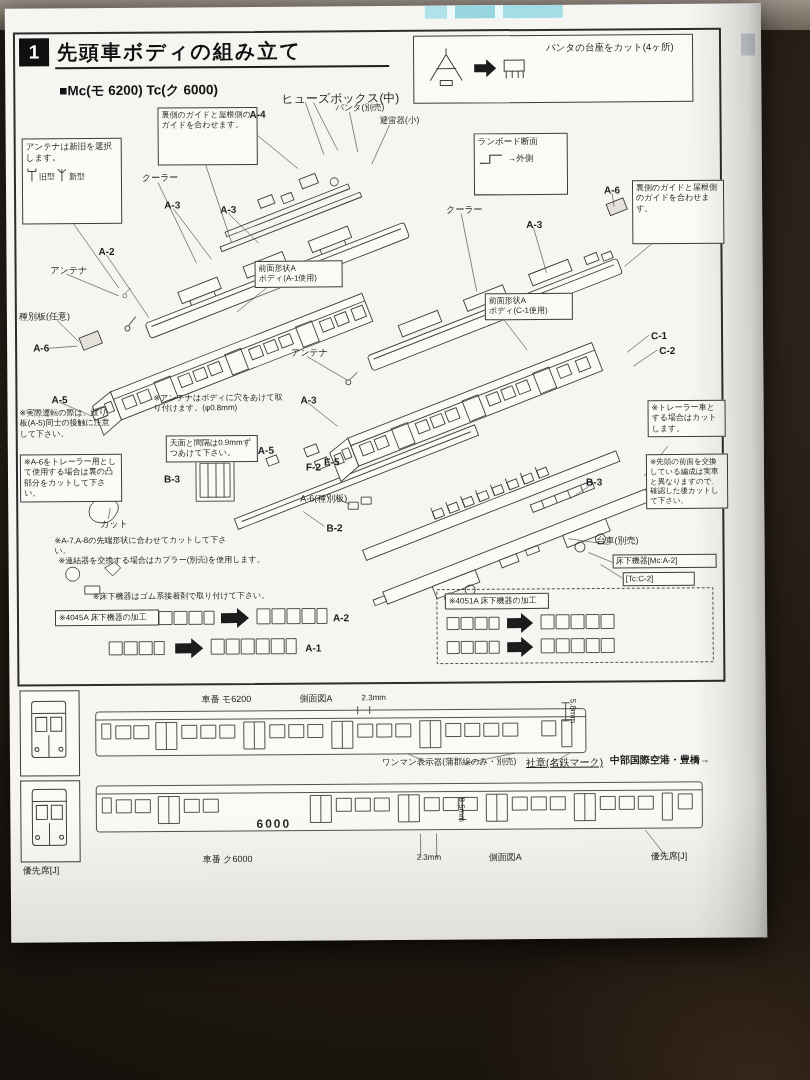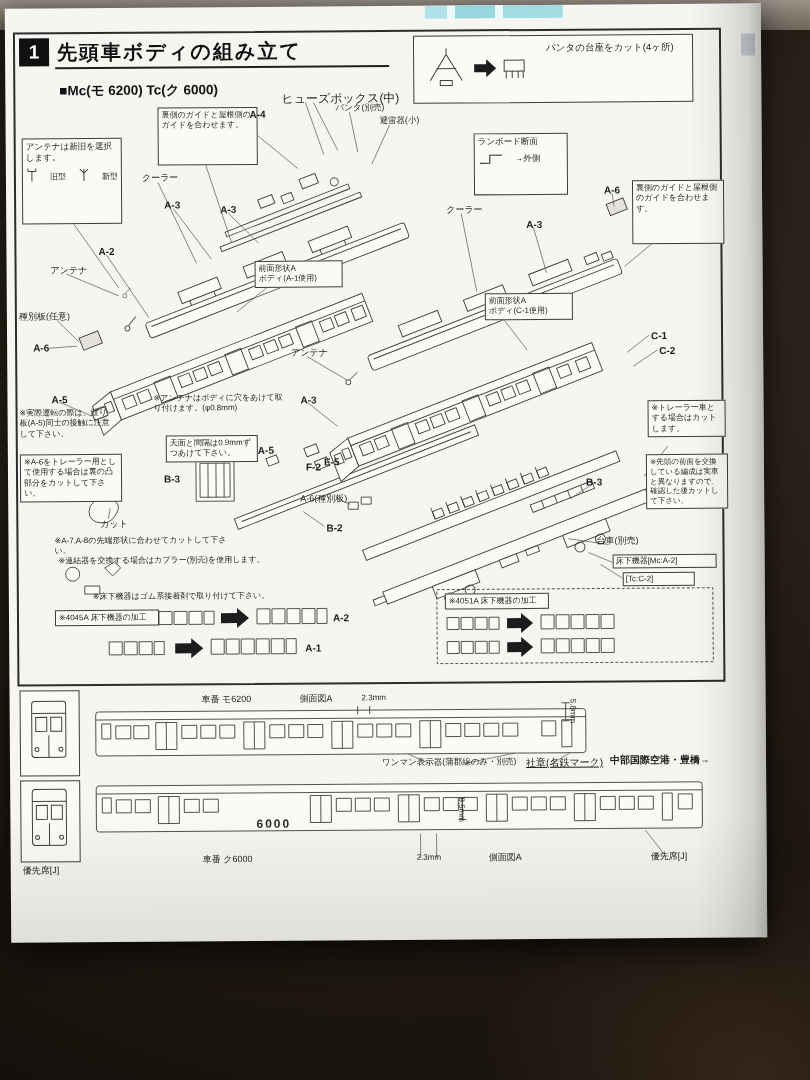--- a/index.html
+++ b/index.html
@@ -28,21 +28,21 @@
     font-size:8.5px;line-height:1.3;padding:2px 3px;}
   .nbox .bl{display:block;}
   .vtext{writing-mode:vertical-rl;}
   .step-box{position:absolute;left:14px;top:30px;width:30px;height:28px;background:#101010;color:#fff;
     font-size:19px;font-weight:bold;display:flex;align-items:center;justify-content:center;}
   .title{position:absolute;left:52px;top:31px;font-size:20px;font-weight:bold;letter-spacing:2px;color:#111;}
   .title-rule{position:absolute;left:50px;top:59px;width:334px;height:2px;background:#1e1e1e;}
   .subtitle{position:absolute;left:54px;top:74px;font-size:13.5px;font-weight:bold;color:#111;}
   .num6000{position:absolute;left:246px;top:810px;font-size:12px;font-weight:bold;letter-spacing:2px;color:#2a2a2a;}
   .dest{font-size:10px;font-weight:bold;}
-  .ant-row{display:flex;align-items:flex-end;gap:12px;margin-top:3px;text-align:center;}
+  .ant-row{display:flex;align-items:flex-end;gap:1px;margin-top:3px;text-align:center;}
   .ant-row span{font-size:8px;}
   .facebox{position:absolute;border:1px solid #3c3c3c;background:#fbfaf6;}
 </style>
 </head>
 <body>
 
 <div class="stage">
   <div class="table-top"></div>
   <div class="floor-sheen"></div>
 
@@ -443,21 +443,21 @@
         </svg>
         <span>新型</span>
       </div>
     </div>
 
     <div class="nbox" style="left:152px;top:100px;width:92px;height:52px;font-size:8px;">裏側のガイドと屋根側のガイドを合わせます。</div>
     <div class="nbox" style="left:626px;top:176px;width:84px;height:58px;font-size:8px;">裏側のガイドと屋根側のガイドを合わせます。</div>
 
     <div class="nbox" style="left:468px;top:128px;width:86px;height:56px;">
       <span class="bl">ランボード断面</span>
-      <div style="display:flex;align-items:center;gap:11px;margin-top:3px;text-align:center;">
+      <div style="display:flex;align-items:center;gap:4px;margin-top:3px;text-align:center;">
         <svg width="26" height="16" viewBox="0 0 26 16">
           <path d="M2,13 h10 v-8 h12" stroke="#3f3f3f" fill="none" stroke-width="1.2"></path>
         </svg>
         <span>→外側</span>
       </div>
     </div>
 
     <div class="lbl" style="left:276px;top:86px;font-size:12px;">ヒューズボックス(中)</div>
     <div class="lbl" style="left:330px;top:97px;font-size:8.5px;">パンタ(別売)</div>
     <div class="lbl" style="left:374px;top:110px;font-size:8.5px;">避雷器(小)</div>

